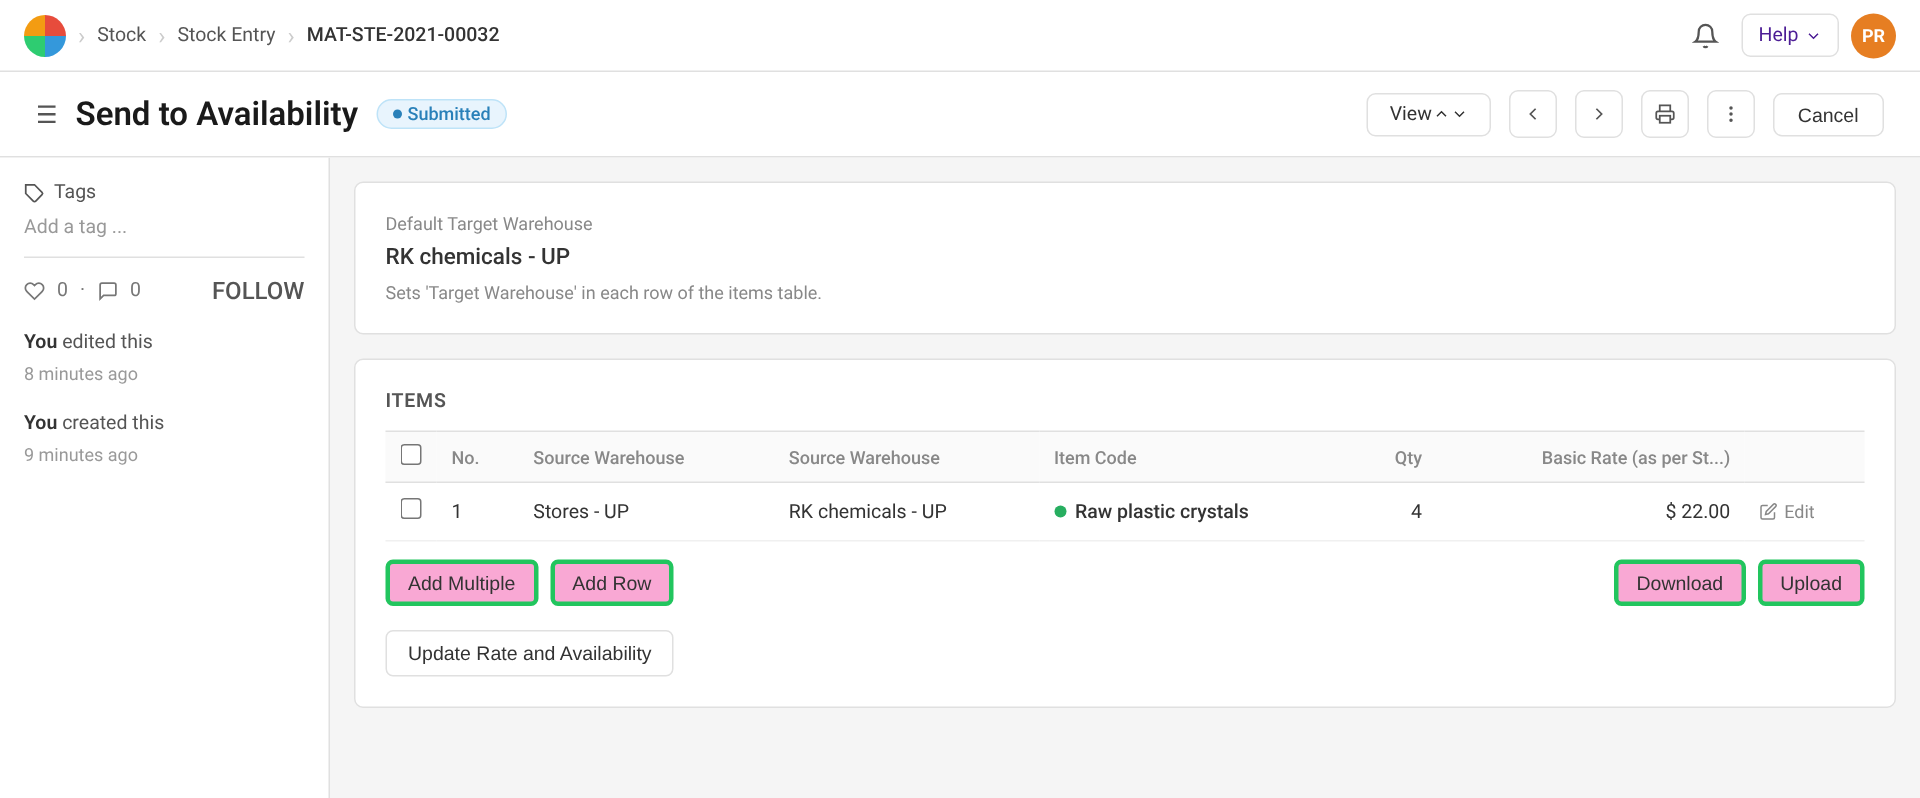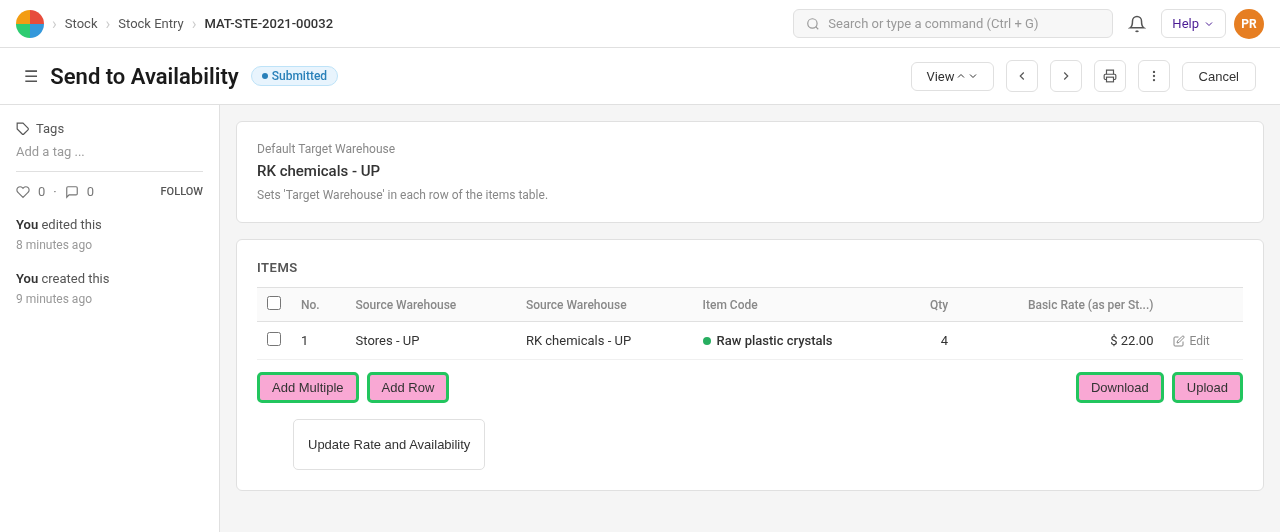--- a/index.html
+++ b/index.html
@@ -55,21 +55,21 @@
 
     
     .main-layout { display: flex; height: calc(532px - 48px - 57px); overflow: hidden; }
 
     
     .sidebar { width: 220px; background: #fff; border-right: 1px solid #e0e0e0; padding: 16px; flex-shrink: 0; overflow-y: auto; }
     .sidebar-tags { display: flex; align-items: center; gap: 6px; color: #555; font-size: 13px; margin-bottom: 8px; }
     .add-tag { color: #999; font-size: 13px; cursor: pointer; }
     .sidebar-divider { border: none; border-top: 1px solid #e0e0e0; margin: 12px 0; }
     .sidebar-like-row { display: flex; align-items: center; gap: 8px; color: #777; font-size: 13px; }
-    .follow-btn { margin-left: auto; font-size: 11px; color: #555; cursor: pointer; font-weight: 500; }
+    .follow-btn { margin-left: auto; font-size: 16px; color: #555; cursor: pointer; font-weight: 500; }
     .sidebar-activity { margin-top: 16px; font-size: 13px; color: #555; line-height: 1.6; }
     .sidebar-activity .you { font-weight: 600; color: #333; }
     .sidebar-activity .time { color: #999; font-size: 12px; display: block; }
     .activity-item { margin-bottom: 14px; }
 
     
     .content { flex: 1; overflow-y: auto; background: #f5f5f5; padding: 0; }
     .card { background: #fff; border: 1px solid #e0e0e0; border-radius: 6px; margin: 16px; padding: 20px; }
 
     
@@ -94,45 +94,38 @@
     .edit-link { color: #888; font-size: 12px; cursor: pointer; display: flex; align-items: center; gap: 4px; }
 
     .table-actions { display: flex; align-items: center; gap: 8px; margin-bottom: 16px; }
     .action-btn {
       padding: 5px 12px; border: 3px solid #22c55e; border-radius: 5px;
       background: #f9a8d4; font-size: 13px; color: #333; cursor: pointer;
     }
     .action-btn-right { margin-left: auto; }
 
     .update-btn {
-      padding: 17px 14px; border: 1px solid #e0e0e0; border-radius: 5px;
-      background: #fff; font-size: 13px; color: #333; cursor: pointer; margin-left: 36px;
+      padding: 7px 14px; border: 1px solid #e0e0e0; border-radius: 5px;
+      background: #fff; font-size: 13px; color: #333; cursor: pointer;
     }
 
     .row-checkbox { width: 14px; height: 14px; cursor: pointer; }
   </style>
 </head>
 <body>
 
 <nav class="top-nav">
   <div class="nav-logo"></div>
   <span class="nav-sep">›</span>
   <span class="nav-link">Stock</span>
   <span class="nav-sep">›</span>
   <span class="nav-link">Stock Entry</span>
   <span class="nav-sep">›</span>
   <span class="nav-current">MAT-STE-2021-00032</span>
   <div class="nav-spacer"></div>
-  <div class="search-bar">
-    <svg class="search-icon-svg" width="14" height="14" viewBox="0 0 24 24" fill="none" stroke="currentColor" stroke-width="2">
-        <circle cx="11" cy="11" r="8"></circle>
-        <line x1="21" y1="21" x2="16.65" y2="16.65"></line>
-      </svg>
-    <span class="search-placeholder">Search or type a command (Ctrl + G)</span>
-  </div>
   <div class="nav-bell">
     <svg width="18" height="18" viewBox="0 0 24 24" fill="none" stroke="currentColor" stroke-width="2">
         <path d="M18 8A6 6 0 0 0 6 8c0 7-3 9-3 9h18s-3-2-3-9"></path>
         <path d="M13.73 21a2 2 0 0 1-3.46 0"></path>
       </svg>
   </div>
   <div class="help-btn">
     <span>Help</span>
     <svg width="12" height="12" viewBox="0 0 24 24" fill="none" stroke="currentColor" stroke-width="2">
         <polyline points="6 9 12 15 18 9"></polyline>

